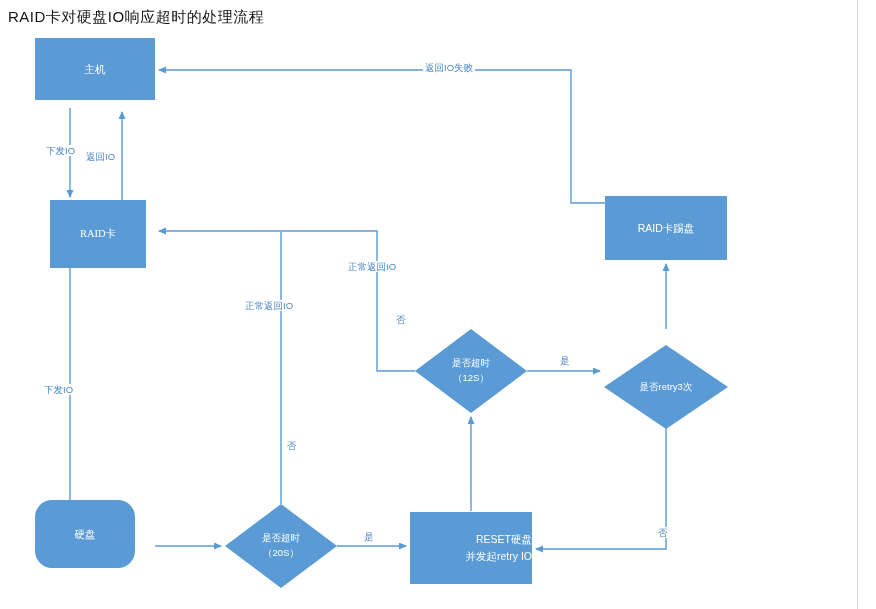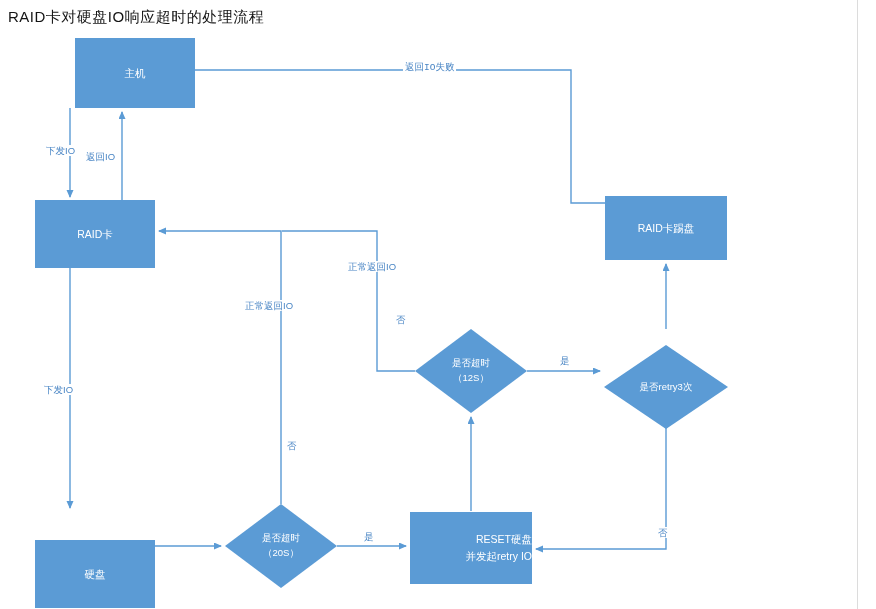--- a/index.html
+++ b/index.html
@@ -36,41 +36,41 @@
   }
   .diamond span { position:relative; }
 
   .edge-label {
     position:absolute; color:var(--edge_label,#4a86c5);
     font-size:9.5px; line-height:1.2; background:#fff; padding:0 2px;
     white-space:nowrap;
   }
 
   
-  #node-host  { left:35px;  top:38px;  width:120px; height:70px;margin-left:40px; }
-  #node-raid  { left:35px;  top:200px; width:120px; height:68px; }
-  #node-disk  { left:35px;  top:540px; width:120px; height:68px; }
+  #node-host  { left:35px;  top:38px;  width:120px; height:62px; }
+  #node-raid  { left:50px;  top:200px; width:96px; height:68px;font-family:Liberation Serif, serif; }
+  #node-disk  { left:35px;  top:500px; width:100px; height:68px;border-radius:17px; }
   #node-kick  { left:605px; top:196px; width:122px; height:64px;text-align:center; }
   #node-reset { left:410px; top:512px; width:122px; height:72px;align-items:flex-end; }
   #node-t20   { left:225px; top:504px; width:112px; height:84px; }
   #node-t12   { left:415px; top:329px; width:112px; height:84px; }
   #node-retry { left:604px; top:345px; width:124px; height:84px; }
 
   
   #lbl-host-raid  { left:44px;  top:145px; }
   #lbl-raid-host  { left:84px;  top:151px; }
   #lbl-raid-disk  { left:42px;  top:384px; }
   #lbl-t20-return { left:243px; top:300px; }
   #lbl-t20-no     { left:285px; top:440px; }
   #lbl-t20-yes    { left:362px; top:531px; }
   #lbl-t12-return { left:346px; top:261px; }
   #lbl-t12-no     { left:394px; top:314px; }
   #lbl-t12-yes    { left:558px; top:355px; }
   #lbl-retry-no   { left:656px; top:527px; }
-  #lbl-kick-host  { left:403px; top:62px;font-family:Liberation Mono, monospace;  }
+  #lbl-kick-host  { left:423px; top:62px;  }
 
   .page-edge-v { position:absolute; right:18px; top:0; width:1px; height:609px; background:#dcdcdc; }
 </style>
 </head>
 <body>
 
 <div class="title">RAID卡对硬盘IO响应超时的处理流程</div>
 
 <svg class="connectors" width="876" height="609" viewBox="0 0 876 609">
   <defs>

